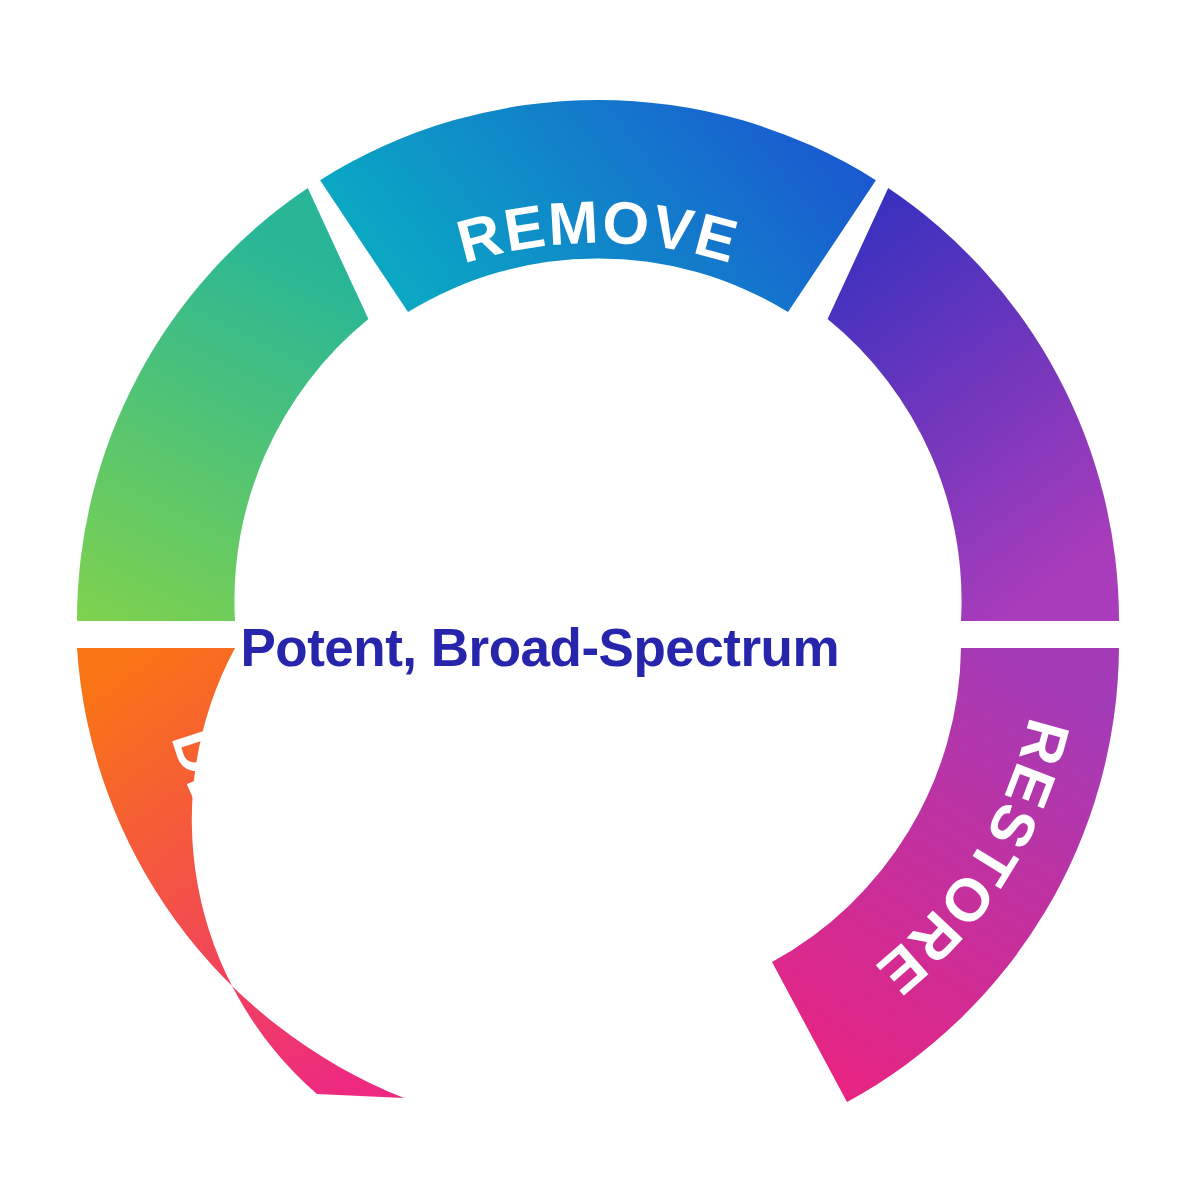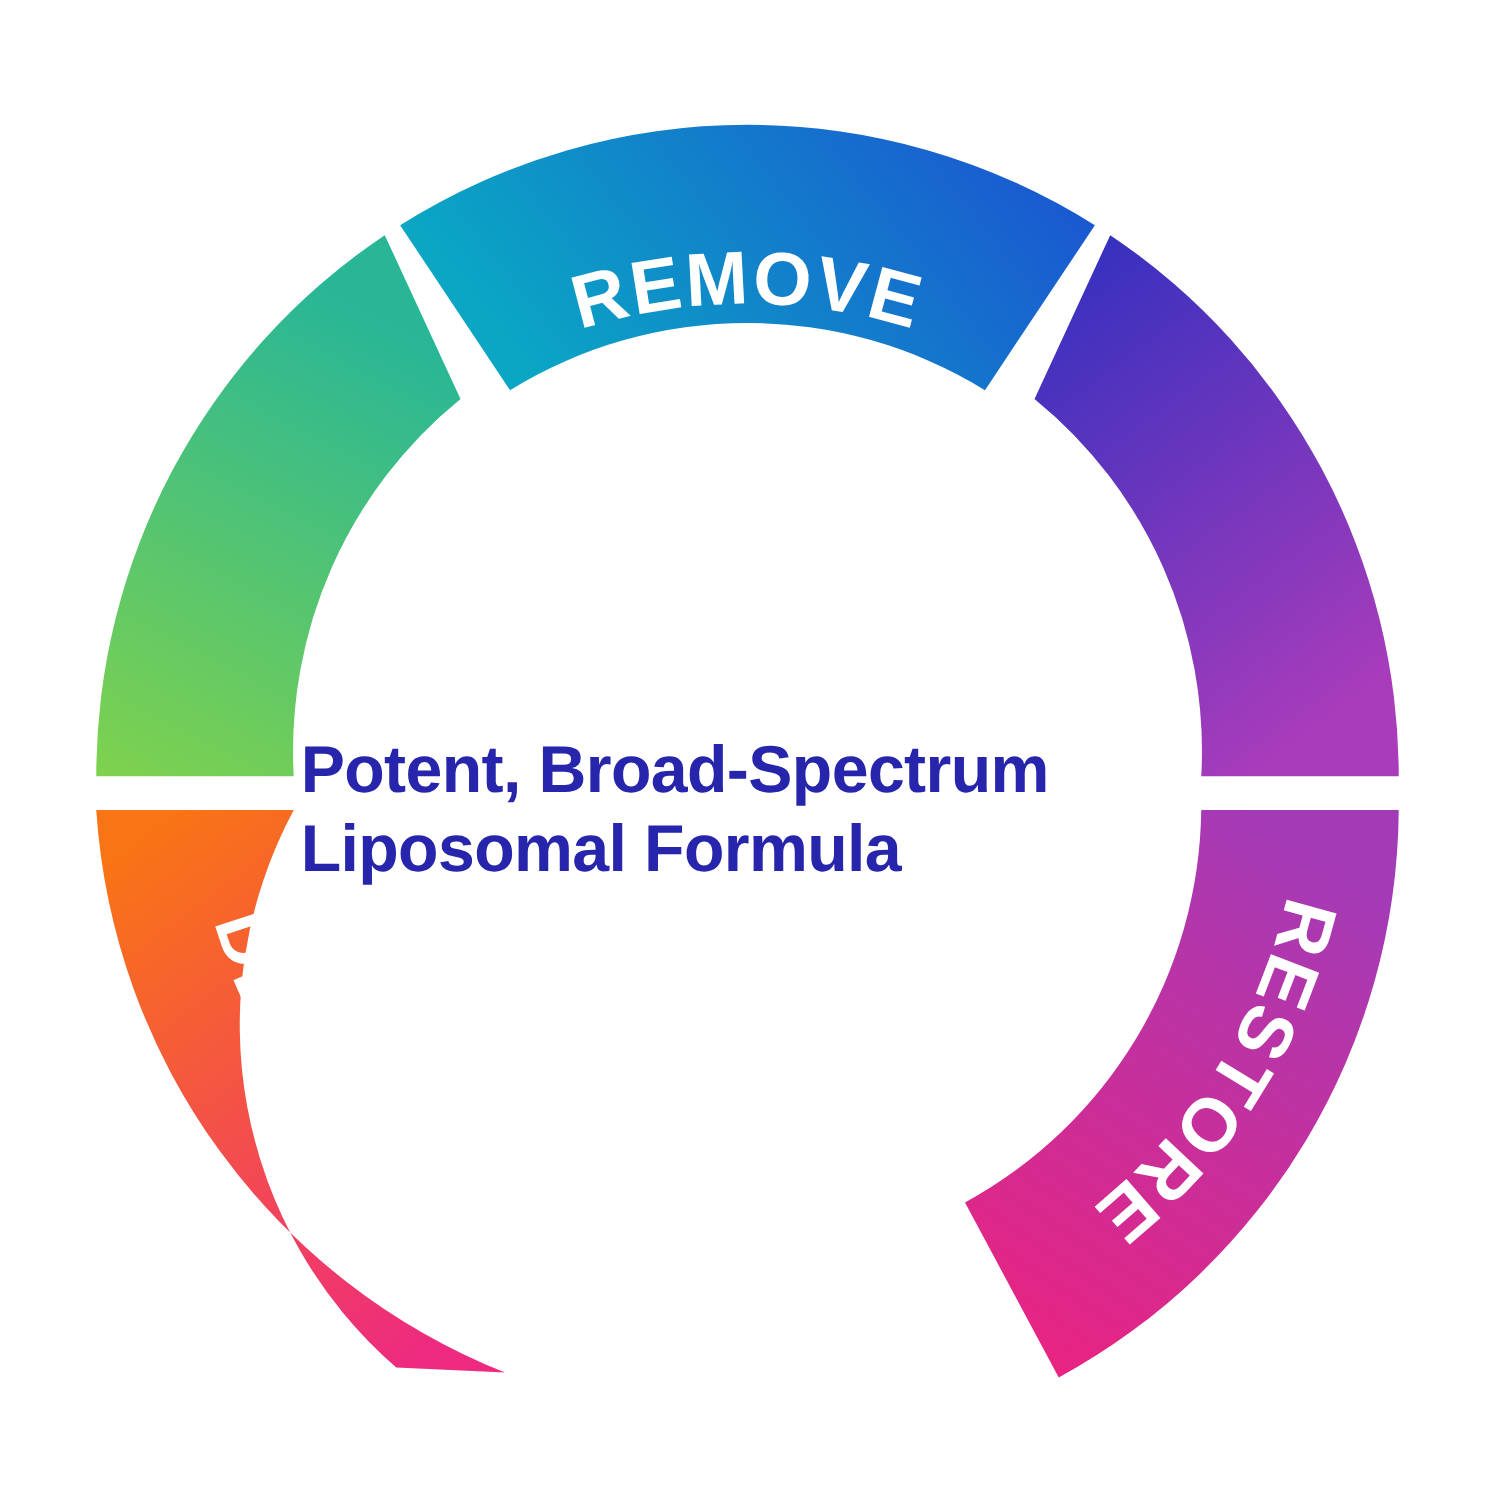--- a/index.html
+++ b/index.html
@@ -146,16 +146,15 @@
                A 363 363 0 0 1 235.0 648.0
                Z"></path>
       <text class="seg-label">
         <textPath href="#arcpath-defend" startOffset="50%" text-anchor="middle">DEFEND</textPath>
       </text>
     </g>
   </svg>
 
   <div id="center-text">
     <span class="line">Potent, Broad-Spectrum</span>
-    <span class="line">Liposomal Formula</span>
   </div>
 
 </div>
 
 </body></html>

